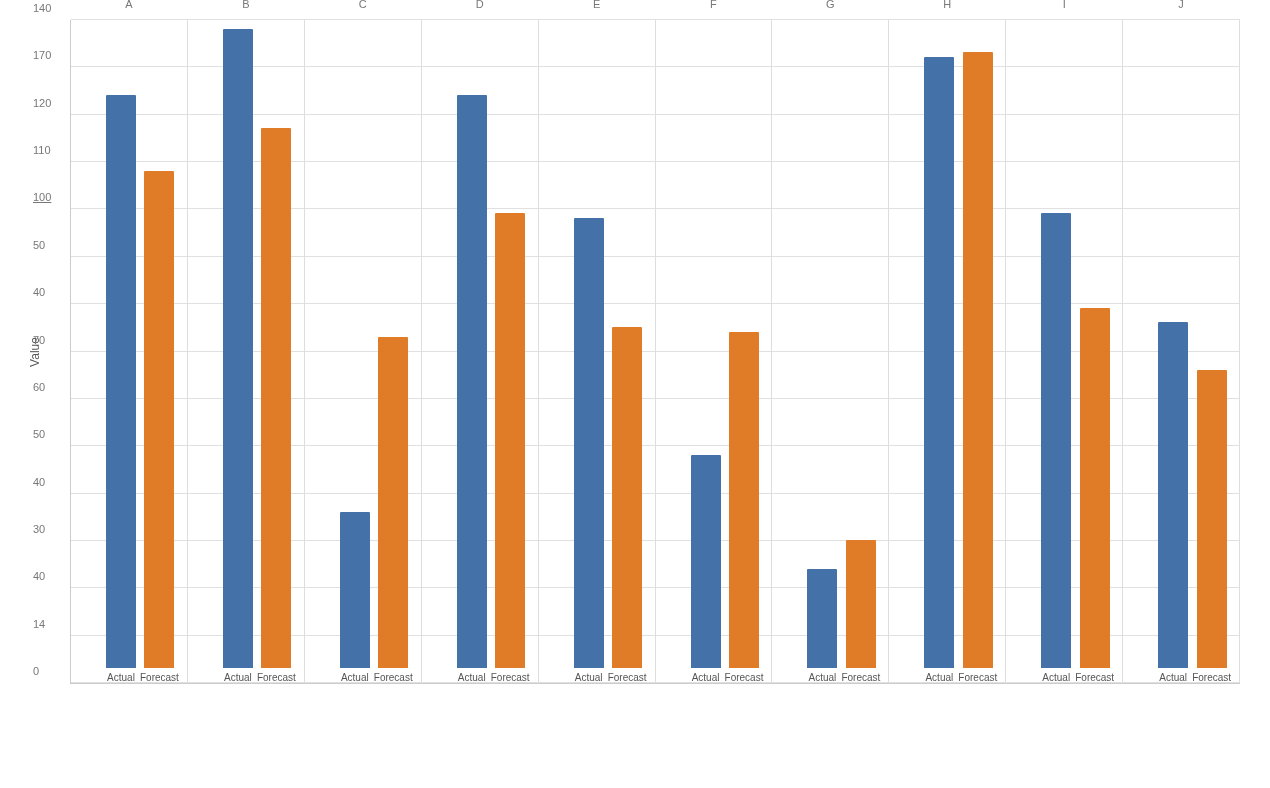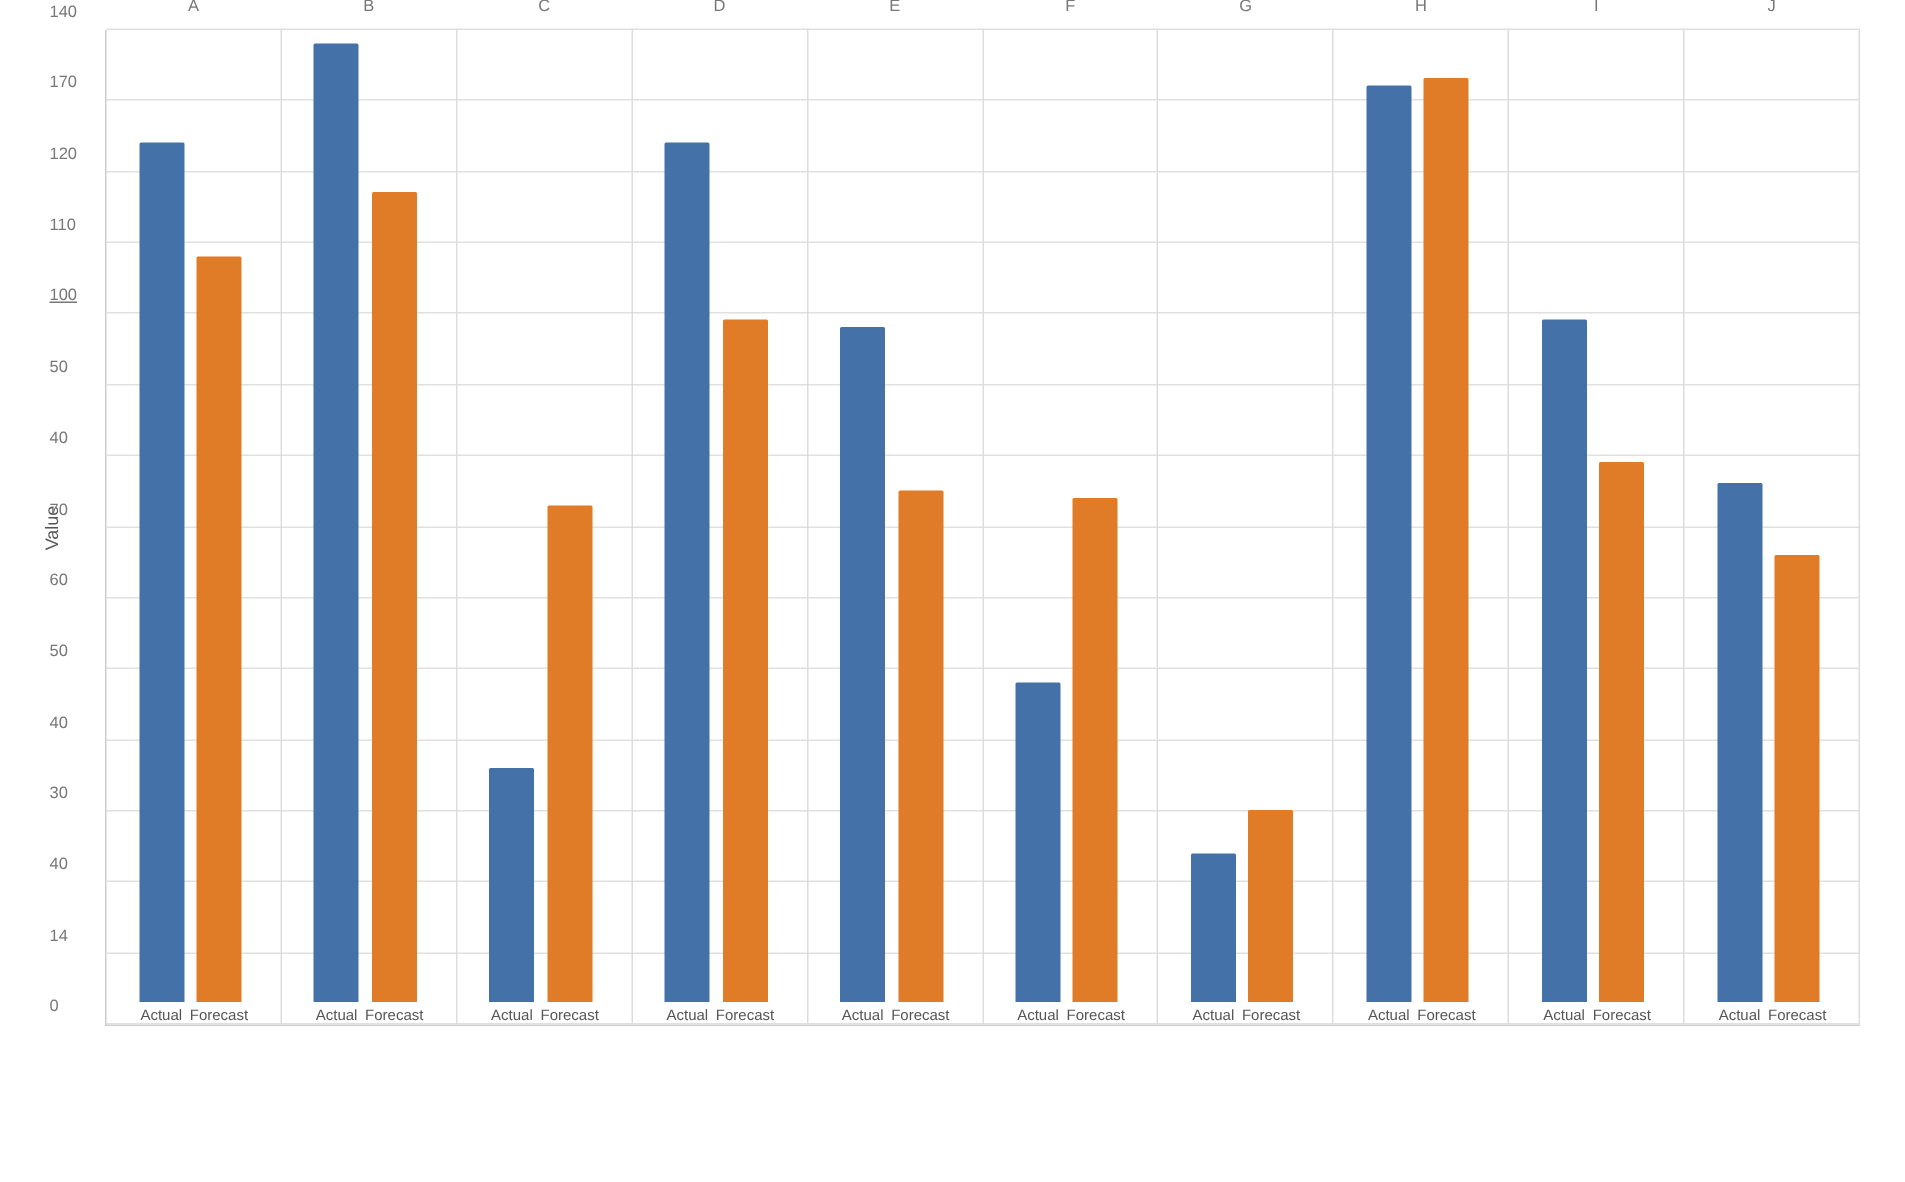--- a/index.html
+++ b/index.html
@@ -73,21 +73,21 @@
       position: absolute;
       top: -22px;
       font-size: 11px;
       color: #777;
     }
     .bars-row {
       display: flex;
       align-items: flex-end;
       width: 100%;
       height: 100%;
-      justify-content: center;
+      justify-content: flex-end;
       gap: 4px;
       padding: 0 8px;
     }
     .bar-wrap {
       display: flex;
       flex-direction: column;
       align-items: center;
       justify-content: flex-end;
       height: 100%;
     }

